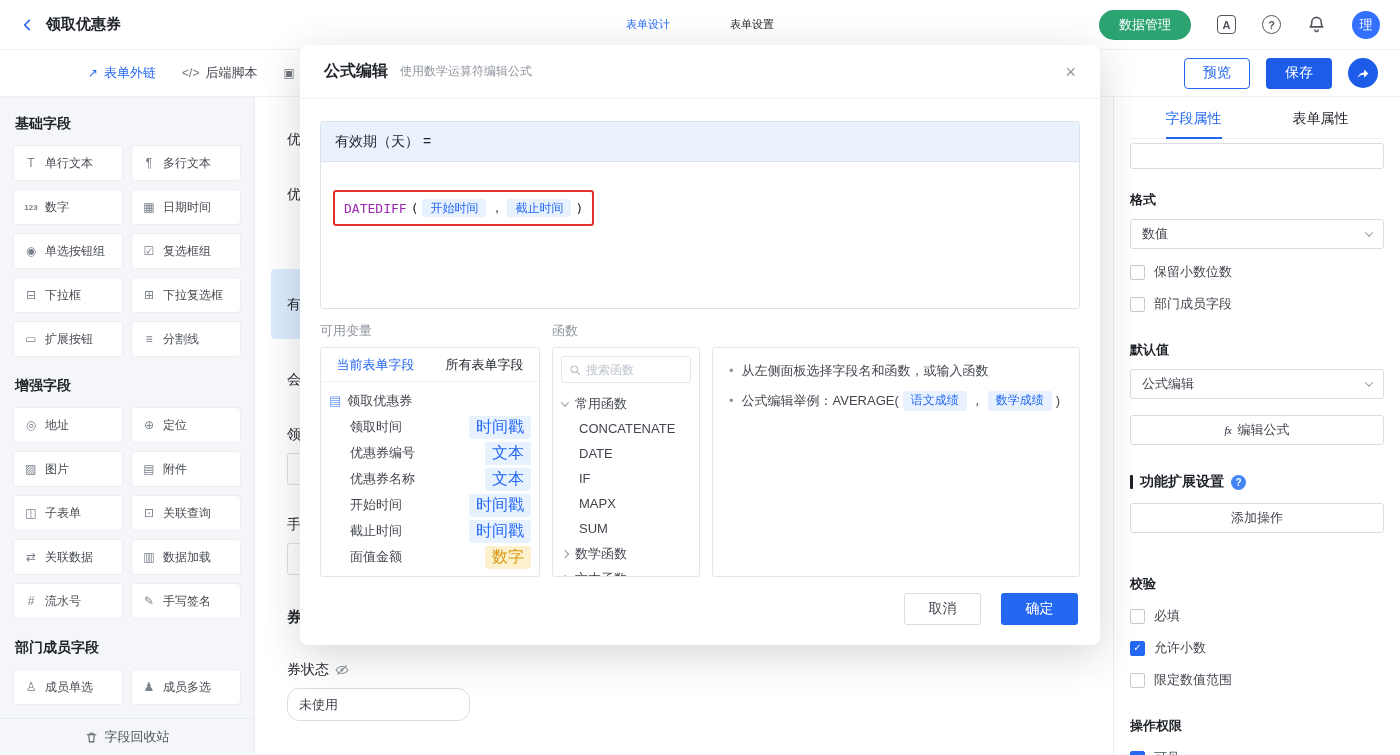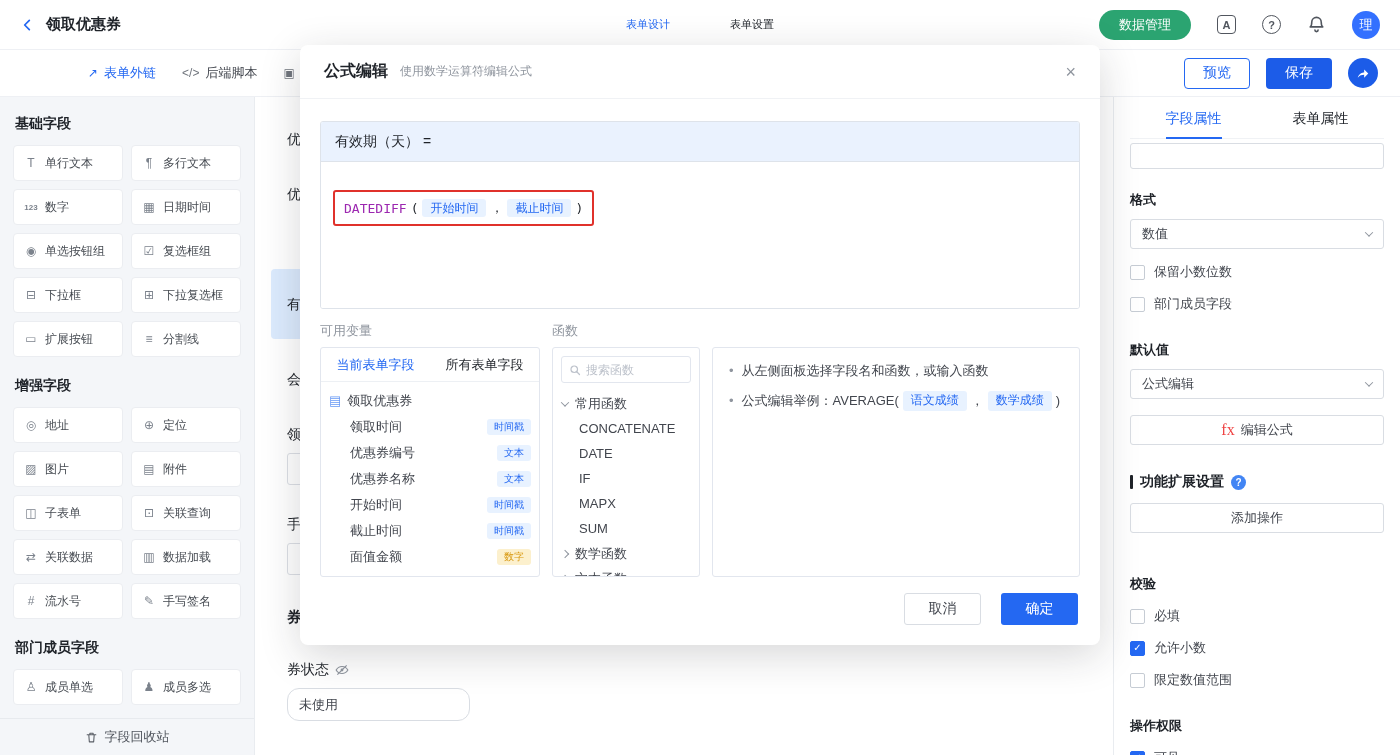--- a/index.html
+++ b/index.html
@@ -70,21 +70,21 @@
   .chev-down{transform:rotate(45deg) translate(-1px,-1px)}
   .chev-right{transform:rotate(-45deg)}
   .check-group{margin-top:6px}
   .check-row{display:flex;align-items:center;gap:9px;margin-top:14px;font-size:13px;color:#42464e;cursor:pointer}
   .checkbox{width:15px;height:15px;border:1px solid #c6ccd4;border-radius:2px;background:#fff;position:relative;flex:none}
   .checkbox.on{background:#2468f2;border-color:#2468f2}
   .checkbox.on::after{content:"✓";position:absolute;left:50%;top:50%;transform:translate(-50%,-52%);color:#fff;font-size:10px;font-weight:700}
   .lbl-default{margin:28px 0 10px}
   .full-btn{width:100%;height:30px;border:1px solid #d9dde3;border-radius:3px;background:#fff;font-size:13px;color:#42464e;display:flex;align-items:center;justify-content:center;gap:6px}
   .btn-edit-formula{margin-top:16px}
-  .fx{font-family:"Liberation Serif",serif;font-size:16px;color:#ef4444}
+  .fx{font-family:"Liberation Serif",serif;font-style:italic;font-size:10px;color:#0f172a}
   .ext-header{display:flex;align-items:center;gap:7px;margin:28px 0 12px;font-size:14px;font-weight:700;color:#1f2329}
   .vbar{width:3px;height:14px;background:#1f2329;border-radius:1px;display:inline-block}
   .q-badge{width:15px;height:15px;border-radius:50%;background:#4285f4;color:#fff;font-size:10px;font-weight:700;display:grid;place-items:center;cursor:pointer}
   .lbl-validate{margin-top:42px}
   .lbl-permission{margin-top:28px}
 
   
   .modal{position:absolute;left:300px;top:45px;width:800px;height:600px;background:#fff;border-radius:8px;box-shadow:0 10px 40px rgba(31,35,41,.18);z-index:20}
   .modal-header{height:54px;display:flex;align-items:center;padding:0 24px;border-bottom:1px solid #f0f2f5}
   .modal-title{font-size:16px;font-weight:600;color:#1f2329}
@@ -104,21 +104,21 @@
   .panels{display:flex;gap:12px;height:230px}
   .vars-panel{width:220px;border:1px solid #e2e6ee;border-radius:3px;overflow:hidden;flex:none}
   .vars-tabs{display:flex;height:34px;border-bottom:1px solid #edf0f4}
   .vars-tab{flex:1;text-align:center;line-height:34px;font-size:13px;color:#1f2329;cursor:pointer}
   .vars-tab.active{color:#2468f2}
   .vars-list{padding:5px 8px;overflow:hidden}
   .vars-root{display:flex;align-items:center;gap:6px;height:27px;font-size:13px;color:#42464e;cursor:pointer}
   .doc-ico::before{content:"▤";color:#6a9af5;font-size:13px}
   .var-row{display:flex;align-items:center;justify-content:space-between;height:26px;padding-left:21px;cursor:pointer}
   .var-name{font-size:13px;color:#42464e}
-  .var-tag{font-size:10px;background:#e8f2ff;color:#2468f2;border-radius:3px;padding:1px 7px}
+  .var-tag{font-size:16px;background:#e8f2ff;color:#2468f2;border-radius:3px;padding:1px 7px}
   .var-tag[data-kind="数字"]{background:#fcf0cd;color:#d8980f}
   .fns-panel{width:148px;border:1px solid #e2e6ee;border-radius:3px;overflow:hidden;flex:none}
   .fn-search{margin:8px;height:27px;border:1px solid #e2e6ee;border-radius:3px;display:flex;align-items:center;gap:5px;padding:0 7px}
   .fn-search input{border:none;outline:none;width:100%;font-size:12px;color:#42464e}
   .fn-search input::placeholder{color:#bdc2cb}
   .fn-group{display:flex;align-items:center;gap:7px;height:25px;padding:0 9px;font-size:13px;color:#42464e;cursor:pointer}
   .fn-item{height:25px;line-height:25px;padding-left:26px;font-size:13px;color:#42464e;cursor:pointer}
   .help-panel{flex:1;border:1px solid #e2e6ee;border-radius:3px;padding:13px 16px}
   .help-line{display:flex;gap:8px;font-size:13px;color:#42464e;line-height:20px;margin-bottom:10px;align-items:center}
   .bullet::before{content:"•";color:#8f959e}

